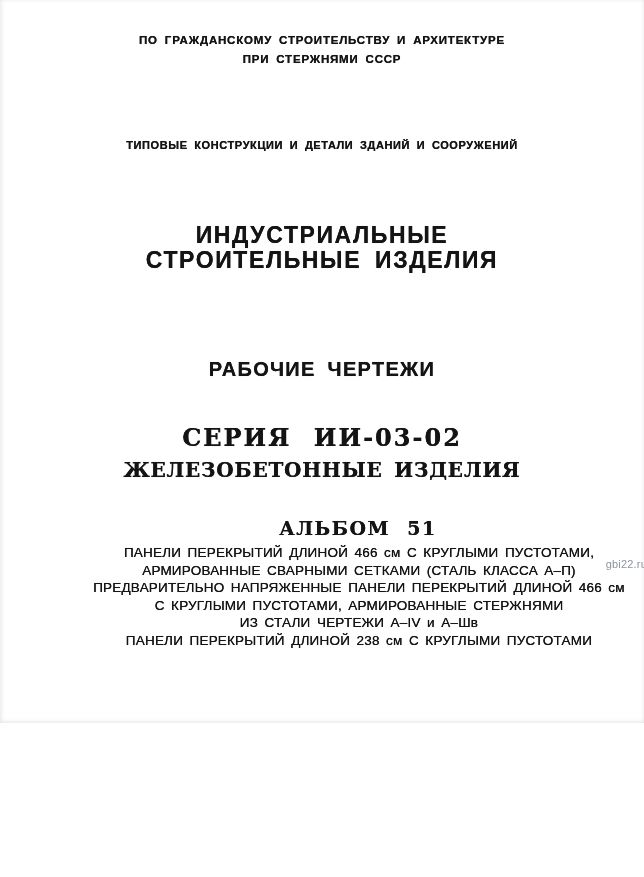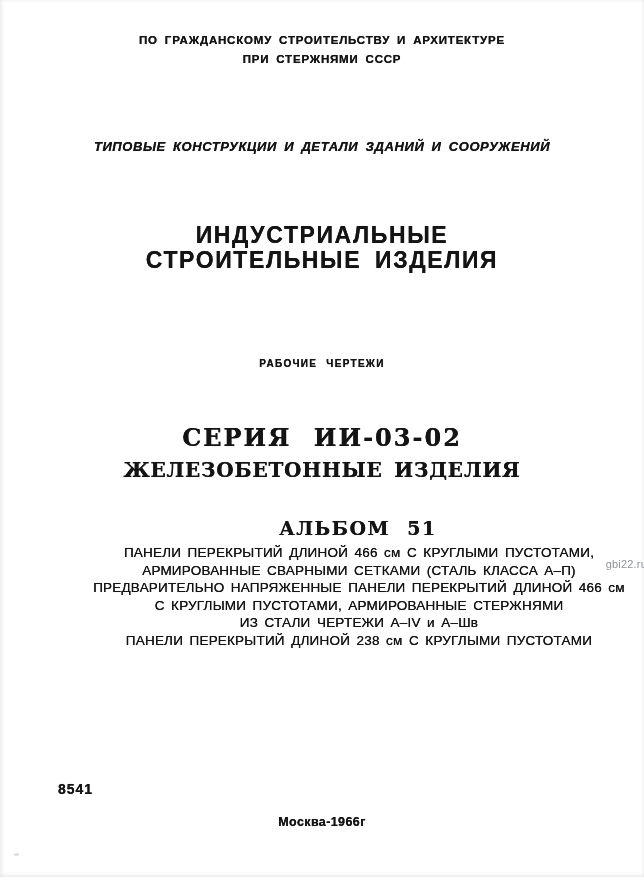--- a/index.html
+++ b/index.html
@@ -3,21 +3,21 @@
 <meta charset="utf-8">
 <style>
   html, body {
     margin: 0;
     padding: 0;
     background: #ffffff;
   }
   .page {
     position: relative;
     width: 644px;
-    height: 877px;
+    height: 723px;
     background: #ffffff;
     overflow: hidden;
     font-family: "Liberation Sans", sans-serif;
     color: #141414;
     box-shadow: inset 2px 0 4px rgba(0,0,0,0.05), inset 0 -2px 5px rgba(0,0,0,0.05), inset -1px 0 3px rgba(0,0,0,0.03);
   }
   .center {
     position: absolute;
     left: 0;
     width: 100%;
@@ -30,37 +30,36 @@
   .org-block {
     top: 31px;
     font-size: 11.5px;
     font-weight: bold;
     line-height: 19px;
     letter-spacing: 0.8px;
     word-spacing: 3px;
   }
   .series-heading {
     top: 139px;
-    font-size: 13px;
+    font-size: 11px;
     font-weight: bold;
     letter-spacing: 0.6px;
     word-spacing: 3px;
-    font-style: italic;
   }
   .main-title {
     top: 223px;
     font-size: 23px;
     font-weight: bold;
     line-height: 25px;
     letter-spacing: 1.6px;
     word-spacing: 6px;
   }
   .subtitle {
     top: 358px;
-    font-size: 10px;
+    font-size: 20px;
     font-weight: bold;
     letter-spacing: 1.3px;
     word-spacing: 5px;
   }
   .series-number {
     top: 423px;
     font-family: "DejaVu Serif", serif;
     font-size: 24px;
     font-weight: bold;
     letter-spacing: 2px;

